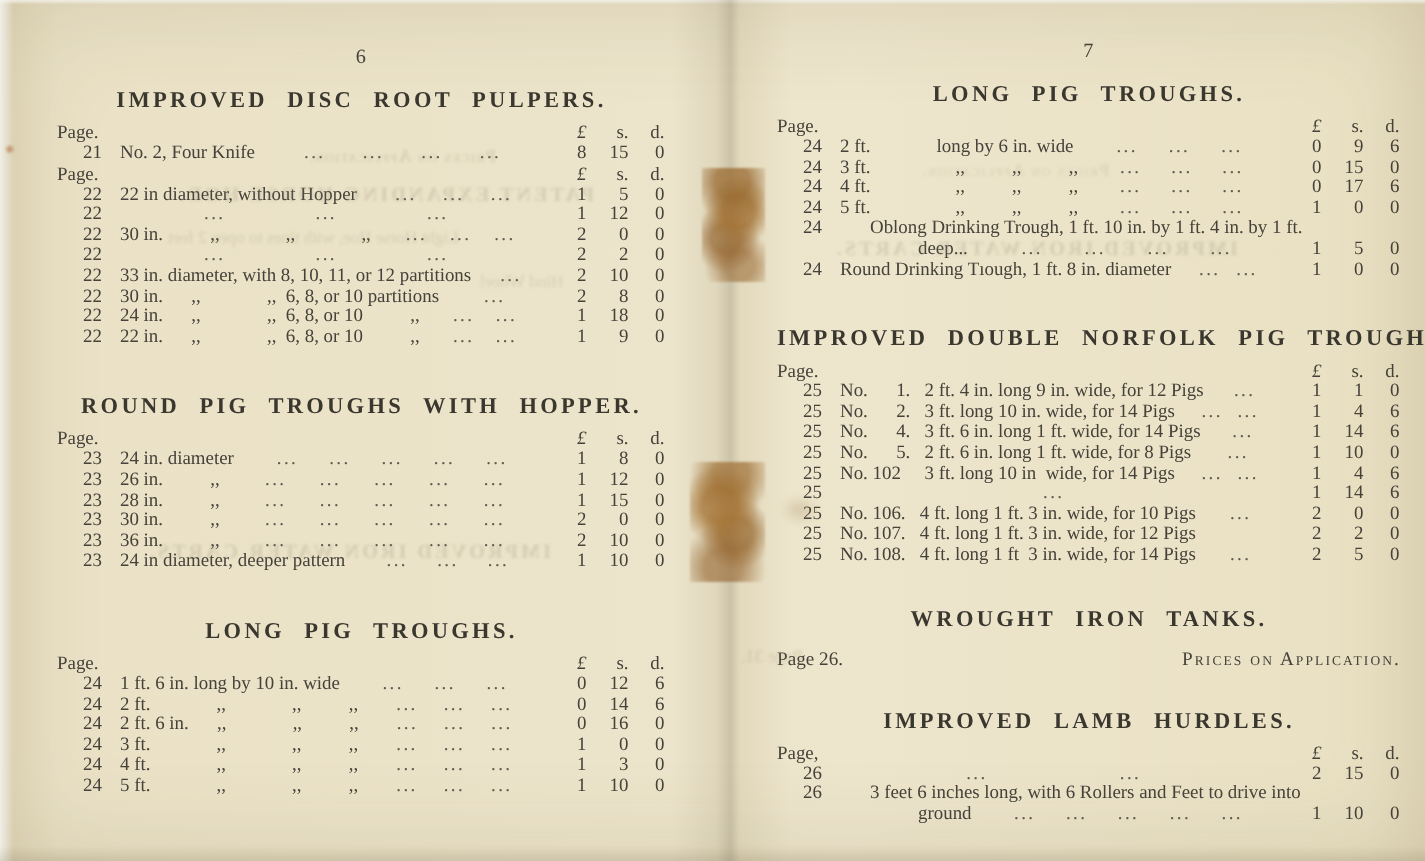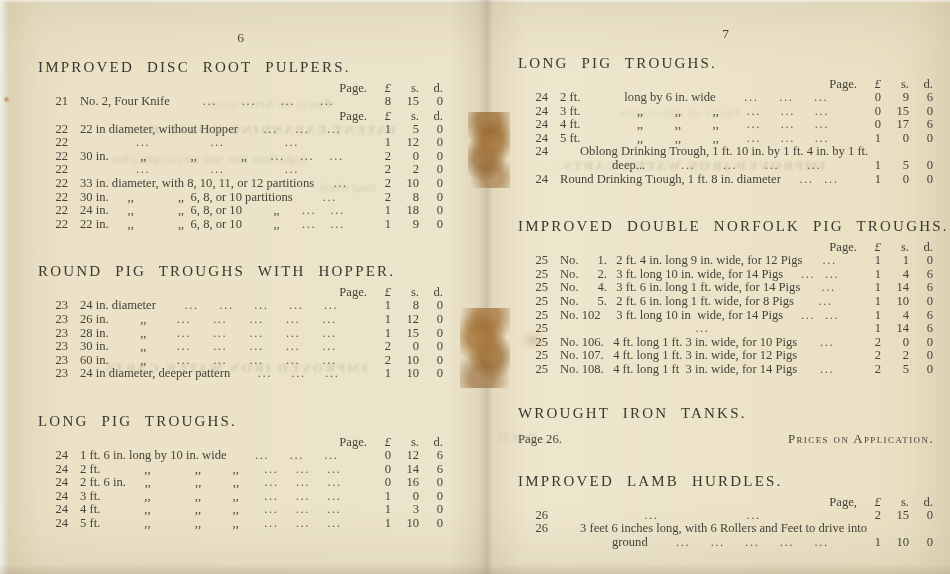--- a/index.html
+++ b/index.html
@@ -29,29 +29,29 @@
       rgba(110,95,60,0) 0%,
       rgba(110,95,60,.10) 38%,
       rgba(70,58,30,.20) 50%,
       rgba(150,130,85,.12) 58%,
       rgba(110,95,60,0) 100%);}
 
   .pnum{text-align:center;font-size:13.5px;letter-spacing:1px;margin-bottom:13px;}
 
   section{margin:0;}
   .sec-title{
-    font-weight:normal;font-size:15px;color:#3a372f;
+    text-align:center;font-weight:bold;font-size:15px;color:#3a372f;
     letter-spacing:2.2px;word-spacing:7px;margin:32px 0 5px;
     white-space:nowrap;
   }
   section:first-of-type .sec-title{margin-top:10px;}
   .page.right section:nth-of-type(3) .sec-title{margin-top:28px;}
   .page.right section:nth-of-type(4) .sec-title{margin-top:26px;}
 
-  .colhead{display:flex;justify-content:flex-end;align-items:flex-end;
+  .colhead{display:flex;justify-content:space-between;align-items:flex-end;
     font-size:12.6px;line-height:14px;}
   .cur{display:flex;}
   .cur .cl{width:24px;text-align:right;font-style:italic;}
   .cur .cs{width:28px;text-align:right;}
   .cur .cd{width:24px;text-align:right;padding-right:1px;}
 
   .row{display:flex;align-items:baseline;font-size:12.6px;line-height:13.6px;}
   .pno{width:30px;text-align:right;flex:none;}
   .desc{padding-left:12px;white-space:pre-wrap;flex:none;}
   .desc.wide{flex:1;margin-left:20px;}
@@ -290,21 +290,21 @@
               <span class="dg">...</span>
               <span class="dg">...</span>
               <span class="dg">...</span>
             </span>
             <span class="pl">2</span>
             <span class="ps">0</span>
             <span class="pd">0</span>
           </div>
           <div class="row">
             <span class="pno">23</span>
-            <span class="desc">60 in.   ,,</span>
+            <span class="desc">36 in.   ,,</span>
             <span class="dots">
               <span class="dg">...</span>
               <span class="dg">...</span>
               <span class="dg">...</span>
               <span class="dg">...</span>
               <span class="dg">...</span>
             </span>
             <span class="pl">2</span>
             <span class="ps">10</span>
             <span class="pd">0</span>

